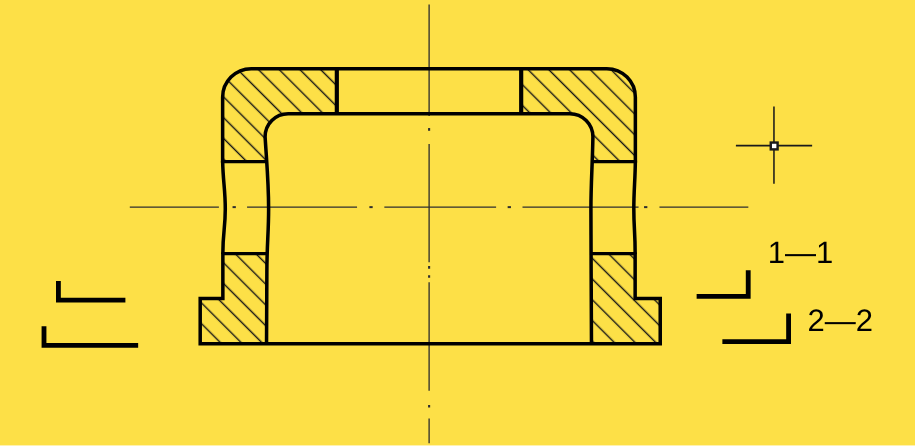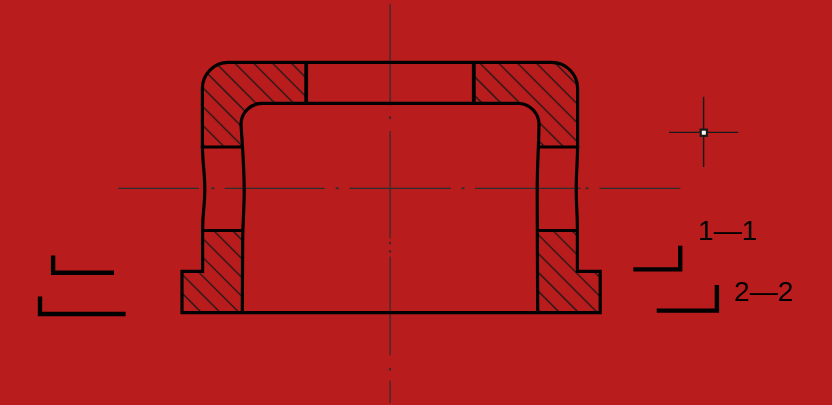--- a/index.html
+++ b/index.html
@@ -1,16 +1,16 @@
 <!DOCTYPE html>
 <html><head>
 <meta charset="utf-8">
 <style>
   html,body{margin:0;padding:0;background:#ffffff;}
-  .page{position:relative;width:832px;height:405px;background:#b91c1c;overflow:hidden;
+  .page{position:relative;width:832px;height:405px;background:#fde047;overflow:hidden;
         font-family:"Liberation Sans", sans-serif;}
   svg{position:absolute;left:0;top:0;}
 </style>
 </head>
 <body>
 <div class="page">
 <svg width="832" height="405" viewBox="0 0 832 405" fill="none">
   <defs>
     <pattern id="hatch" width="13.33" height="13.33" patternUnits="userSpaceOnUse" patternTransform="rotate(45)">
       <line x1="-1" y1="11.92" x2="14.33" y2="11.92" stroke="#161616" stroke-width="1.3"></line>

